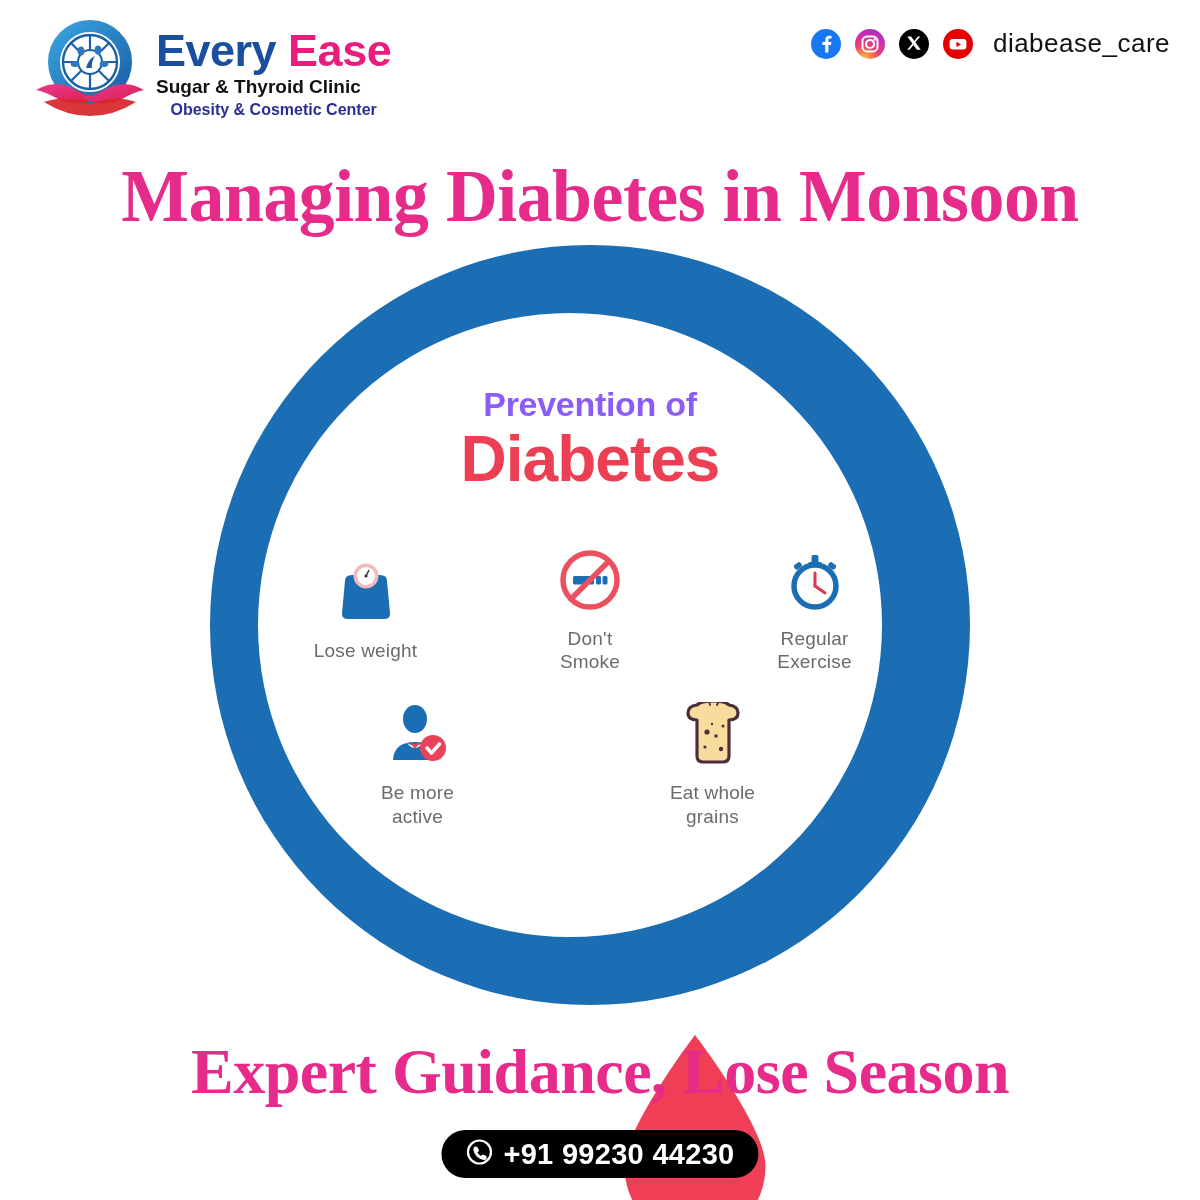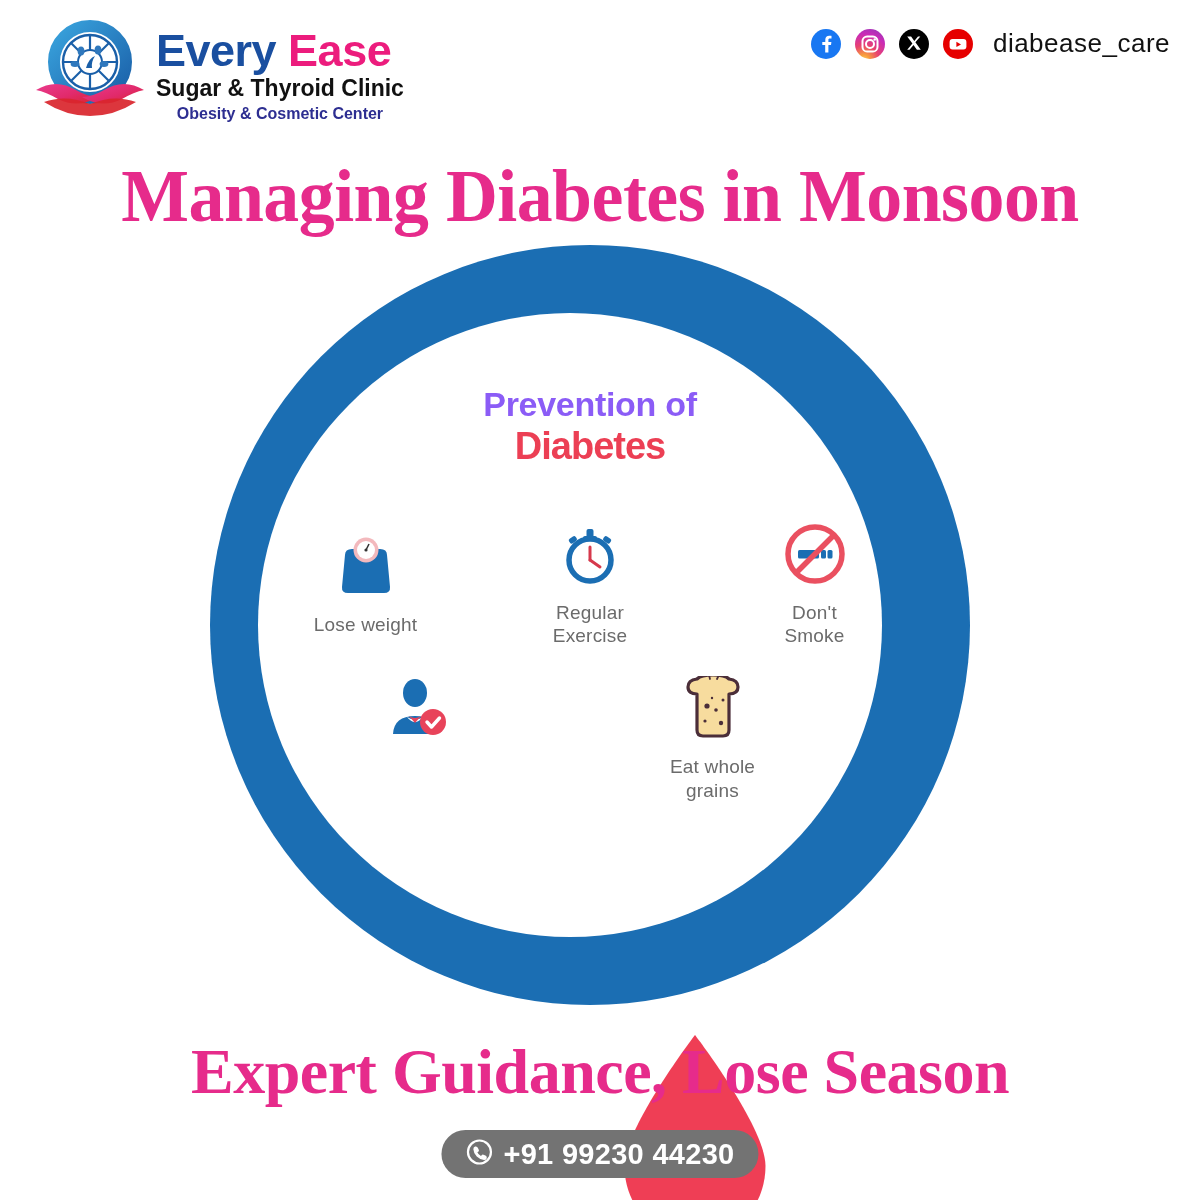--- a/index.html
+++ b/index.html
@@ -23,21 +23,21 @@
     width:112px;height:104px;position:relative;flex:none;
   }
   .brand-text{padding-top:10px;}
   .brand-name{
     font-size:45px;font-weight:bold;line-height:1;
     letter-spacing:-0.5px;white-space:nowrap;
   }
   .brand-name .p1{color:#1a4fa0;}
   .brand-name .p2{color:#ec1c7d;margin-left:12px;}
   .brand-sub1{
-    font-size:23px;font-weight:bold;color:#111111;
+    font-size:19px;font-weight:bold;color:#111111;
     margin-top:4px;line-height:1;white-space:nowrap;
   }
   .brand-sub2{
     font-size:16px;font-weight:bold;color:#2d2e91;
     margin-top:6px;line-height:1;text-align:center;white-space:nowrap;
   }
 
   .social{
     position:absolute;right:30px;top:28px;
     display:flex;align-items:center;gap:14px;
@@ -79,21 +79,21 @@
   }
   .inner-content{
     position:absolute;left:88px;top:68px;width:624px;height:624px;
     display:flex;flex-direction:column;align-items:center;
   }
   .titleblock{margin-top:74px;text-align:center;line-height:1;}
   .t-prev{
     font-size:34px;font-weight:bold;color:#8b5cf6;letter-spacing:-0.3px;
   }
   .t-diab{
-    font-size:38px;font-weight:bold;color:#ec3f54;letter-spacing:-1px;
+    font-size:64px;font-weight:bold;color:#ec3f54;letter-spacing:-1px;
     margin-top:6px;
   }
 
   .row1{
     display:flex;margin-top:50px;gap:0;width:600px;
     justify-content:space-between;padding:0 8px;box-sizing:border-box;align-items:center;
   }
   .row2{
     display:flex;margin-top:22px;width:600px;padding:0 8px;
     box-sizing:border-box;
@@ -117,21 +117,21 @@
   .tagline{
     position:absolute;left:0;top:1035px;width:1200px;text-align:center;
     font-family:"Liberation Serif", serif;
     font-weight:bold;font-size:64px;color:#e62b8b;
     letter-spacing:-0.5px;white-space:nowrap;
   }
 
   
   .phone{
     position:absolute;left:50%;top:1130px;transform:translateX(-50%);
-    background:#737373;border-radius:28px;
+    background:#000000;border-radius:28px;
     height:48px;display:flex;align-items:center;gap:10px;
     padding:0 24px;
   }
   .phone .num{
     color:#fff;font-size:29px;font-weight:bold;letter-spacing:0.3px;
     white-space:nowrap;
   }
 </style>
 </head>
 <body>
@@ -233,62 +233,64 @@
             <line x1="31" y1="17" x2="34" y2="11" stroke="#333" stroke-width="1.6"></line>
             <circle cx="31" cy="17" r="1.6" fill="#333"></circle>
           </svg>
         </div>
         <div class="cap" style="white-space:pre-line;">Lose weight</div>
       </div>
 
 
       <div class="cell">
         <div class="ico">
+          <svg width="66" height="66" viewBox="0 0 66 66">
+            <circle cx="33" cy="33" r="27" fill="none" stroke="#ea5060" stroke-width="5.5"></circle>
+            <rect x="16" y="29" width="21" height="8.5" rx="1.5" fill="#1b6eb3"></rect>
+            <rect x="39" y="29" width="5" height="8.5" rx="1.5" fill="#1b6eb3"></rect>
+            <rect x="45.5" y="29" width="5" height="8.5" rx="1.5" fill="#1b6eb3"></rect>
+            <line x1="14" y1="52" x2="52" y2="14" stroke="#ea5060" stroke-width="5.5"></line>
+          </svg>
+        </div>
+        <div class="cap" style="white-space:pre-line;">Don't
+Smoke</div>
+      </div>
+
+      <div class="cell">
+        <div class="ico">
           <svg width="62" height="68" viewBox="0 0 62 68">
             <circle cx="31" cy="40" r="21" fill="none" stroke="#1b6eb3" stroke-width="5.5"></circle>
             <rect x="27.5" y="9" width="7" height="11" rx="2" fill="#1b6eb3"></rect>
             <rect x="24" y="16" width="14" height="5" rx="2" fill="#1b6eb3"></rect>
             <rect x="10" y="17" width="8" height="5.5" rx="2" fill="#1b6eb3" transform="rotate(-35 14 20)"></rect>
             <rect x="44" y="17" width="8" height="5.5" rx="2" fill="#1b6eb3" transform="rotate(35 48 20)"></rect>
             <line x1="31" y1="40" x2="31" y2="27" stroke="#d6394c" stroke-width="3" stroke-linecap="round"></line>
             <line x1="31" y1="40" x2="41" y2="47" stroke="#d6394c" stroke-width="3" stroke-linecap="round"></line>
           </svg>
         </div>
         <div class="cap" style="white-space:pre-line;">Regular
 Exercise</div>
       </div>
-
-      <div class="cell">
-        <div class="ico">
-          <svg width="66" height="66" viewBox="0 0 66 66">
-            <circle cx="33" cy="33" r="27" fill="none" stroke="#ea5060" stroke-width="5.5"></circle>
-            <rect x="16" y="29" width="21" height="8.5" rx="1.5" fill="#1b6eb3"></rect>
-            <rect x="39" y="29" width="5" height="8.5" rx="1.5" fill="#1b6eb3"></rect>
-            <rect x="45.5" y="29" width="5" height="8.5" rx="1.5" fill="#1b6eb3"></rect>
-            <line x1="14" y1="52" x2="52" y2="14" stroke="#ea5060" stroke-width="5.5"></line>
-          </svg>
-        </div>
-        <div class="cap" style="white-space:pre-line;">Don't
-Smoke</div>
-      </div>
     </div>
 
     <div class="row2">
 
       <div class="cell r2-a">
         <div class="ico">
           <svg width="66" height="64" viewBox="0 0 66 64">
             <ellipse cx="30" cy="17" rx="12" ry="14" fill="#1b6eb3"></ellipse>
             <path d="M8 58 q1 -18 22 -18 q21 0 22 18 z" fill="#1b6eb3"></path>
             <path d="M22 41 q8 10 16 0 q-8 5 -16 0 z" fill="#ffffff"></path>
             <path d="M24 40 l6 7 l6 -7 q-6 4 -12 0 z" fill="#e8435a"></path>
             <circle cx="48" cy="46" r="13" fill="#e8435a"></circle>
             <path d="M42 46 l4.5 5 l8 -9" stroke="#fff" stroke-width="3.4" fill="none" stroke-linecap="round" stroke-linejoin="round"></path>
           </svg>
         </div>
+        <div class="cap" style="white-space:pre-line;">Be more
+active</div>
       </div>
 
       <div class="cell r2-b">
         <div class="ico">
           <svg width="60" height="64" viewBox="0 0 60 64">
             <path d="M14 18 q-9 0 -9 -7 q0 -7 9 -8 q4 -4 16 -4 q12 0 16 4 q9 1 9 8 q0 7 -9 7 v36 q0 6 -6 6 H20 q-6 0 -6 -6 z" fill="#f7dc9e" stroke="#4b2e39" stroke-width="3.2" stroke-linejoin="round"></path>
             <circle cx="24" cy="30" r="2.6" fill="#4b2e39"></circle>
             <circle cx="33" cy="34" r="1.8" fill="#4b2e39"></circle>
             <circle cx="22" cy="45" r="1.6" fill="#4b2e39"></circle>
             <circle cx="38" cy="47" r="2.2" fill="#4b2e39"></circle>

